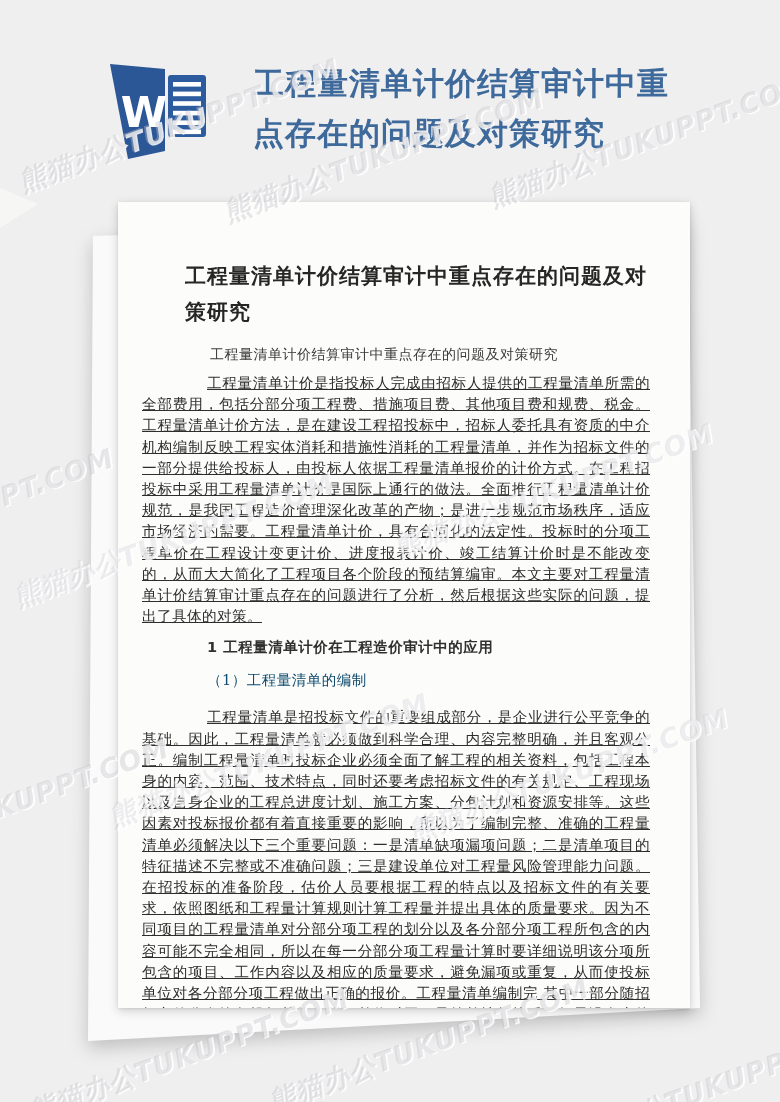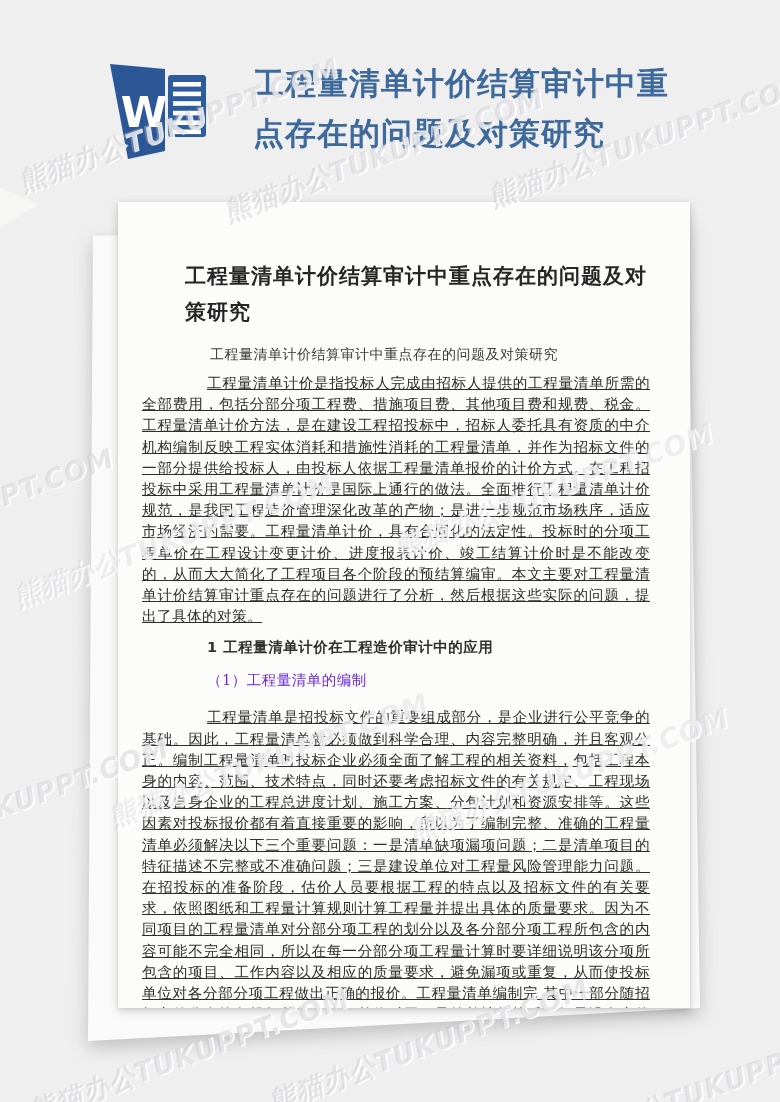--- a/index.html
+++ b/index.html
@@ -54,21 +54,21 @@
     text-indent:65px;color:#2e2e2e;letter-spacing:0.4px;text-decoration:underline;
   }
   .doc-h2{
     margin:11px 0 8px 65px;
     font-family:"DejaVu Sans", sans-serif;
     font-size:14.5px;line-height:20px;font-weight:bold;color:#303030;
     letter-spacing:0.5px;
   }
   .doc-h3{
     margin:13px 0 16px 65px;
-    font-size:14.5px;line-height:20px;color:#6d28d9;letter-spacing:0.5px;
+    font-size:14.5px;line-height:20px;color:#0c4a6e;letter-spacing:0.5px;
   }
   
   .wm-layer{position:absolute;left:0;top:0;width:780px;height:1102px;z-index:10;pointer-events:none;}
   .wm{
     position:absolute;white-space:nowrap;
     font-family:"DejaVu Sans", sans-serif;font-weight:bold;font-style:italic;
     font-size:27px;letter-spacing:1px;
     color:rgba(196,196,200,0.40);
     text-shadow:1.5px 1.5px 0 rgba(255,255,255,0.85);
     transform-origin:0 50%;transform:rotate(-20deg);

